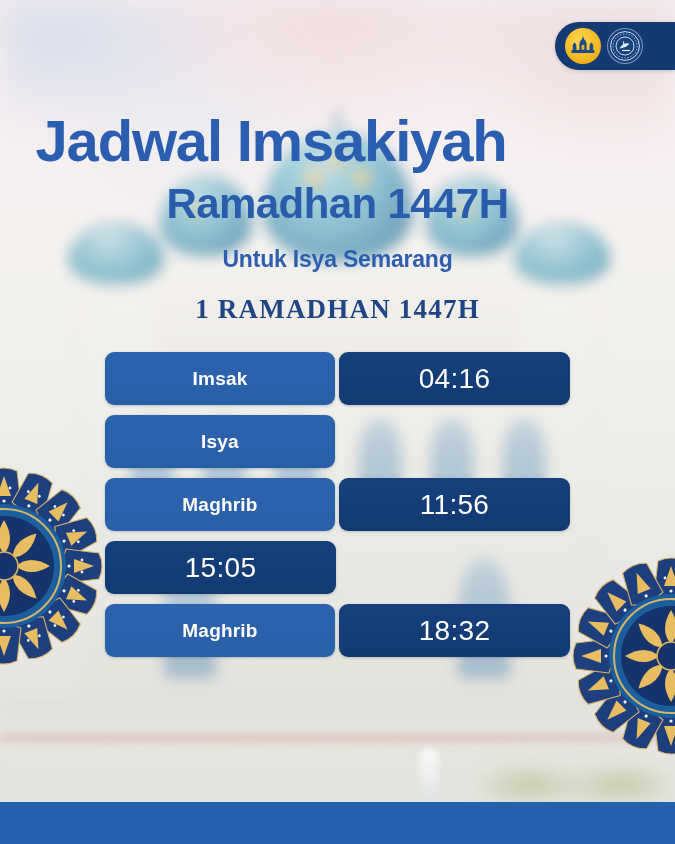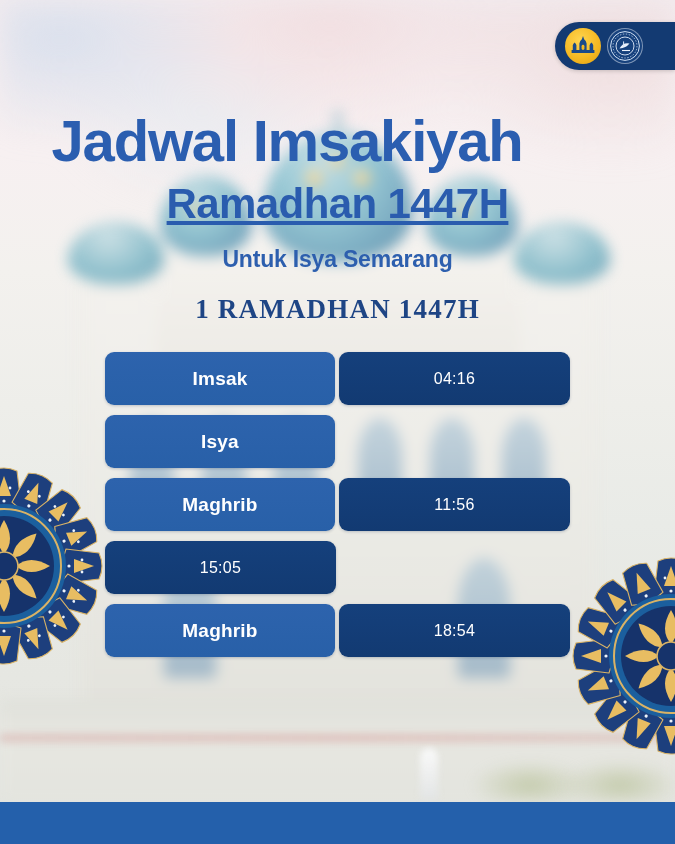--- a/index.html
+++ b/index.html
@@ -146,26 +146,26 @@
   }
 
   
   .head-wrap {
     position:absolute; left:0; top:0; width:675px;
     text-align:center;
   }
   .title-1 {
     position:absolute; left:0; top:112px; width:542px;
     font-size:58px; font-weight:bold; letter-spacing:-1.2px;
-    color:#2b5eb0; line-height:1;margin-left:16px;
+    color:#2b5eb0; line-height:1;
   }
   .title-2 {
     position:absolute; left:0; top:183px; width:675px;
     font-size:42px; font-weight:bold; letter-spacing:-0.6px;
-    color:#2a5cae; line-height:1;text-decoration:underline;
+    color:#2a5cae; line-height:1;
   }
   .title-3 {
     position:absolute; left:0; top:248px; width:675px;
     font-size:23px; font-weight:bold; letter-spacing:-0.2px;
     color:#2d5fae; line-height:1;
   }
   .title-4 {
     position:absolute; left:0; top:296px; width:675px;
     font-family:"Liberation Serif", serif;
     font-size:27px; font-weight:bold; letter-spacing:1.2px;
@@ -186,21 +186,21 @@
     display:flex; align-items:center; justify-content:center;
     color:#ffffff; font-size:19px; font-weight:bold;
     letter-spacing:.2px;
     box-shadow:0 1px 3px rgba(10,30,70,.22);
   }
   .cell-time {
     width:231px; height:53px;
     background:linear-gradient(180deg,#15407c 0%,#123a72 100%);
     border-radius:9px;
     display:flex; align-items:center; justify-content:center;
-    color:#ffffff; font-size:16px; font-weight:normal;
+    color:#ffffff; font-size:28px; font-weight:normal;
     letter-spacing:.3px;
     box-shadow:0 1px 3px rgba(10,30,70,.22);
   }
 
   
   .mandala { position:absolute; }
   .mandala-left  { left:-96px;  top:466px; }
   .mandala-right { right:-96px; top:556px; }
 
   
@@ -295,21 +295,21 @@
       <div class="cell-label">Maghrib</div>
       <div class="cell-time">11:56</div>
     </div>
 
     <div class="srow">
       <div class="cell-time">15:05</div>
     </div>
 
     <div class="srow">
       <div class="cell-label">Maghrib</div>
-      <div class="cell-time">18:54</div>
+      <div class="cell-time">18:32</div>
     </div>
 
 
   </div>
 
   <div class="mandala mandala-left">
     <svg width="200" height="200" viewBox="0 0 200 200" aria-hidden="true">
       <g transform="translate(100,100)">
         <g id="petals-l">
           <g>

